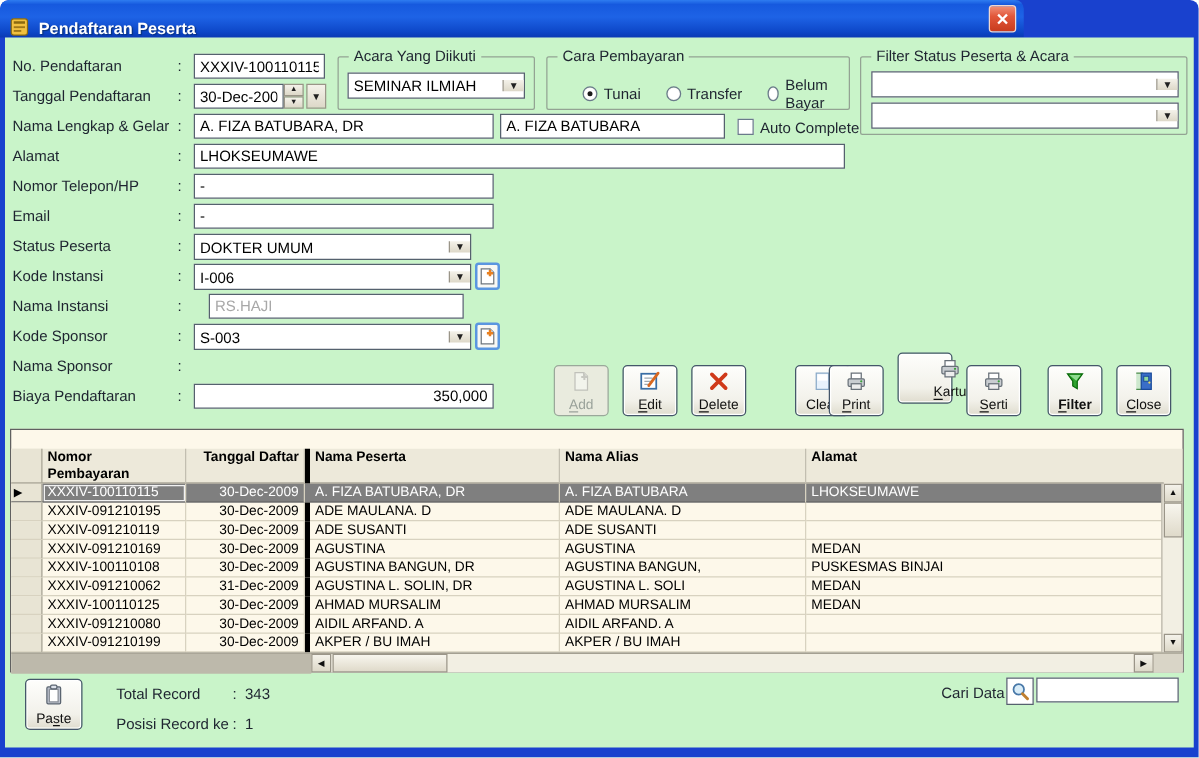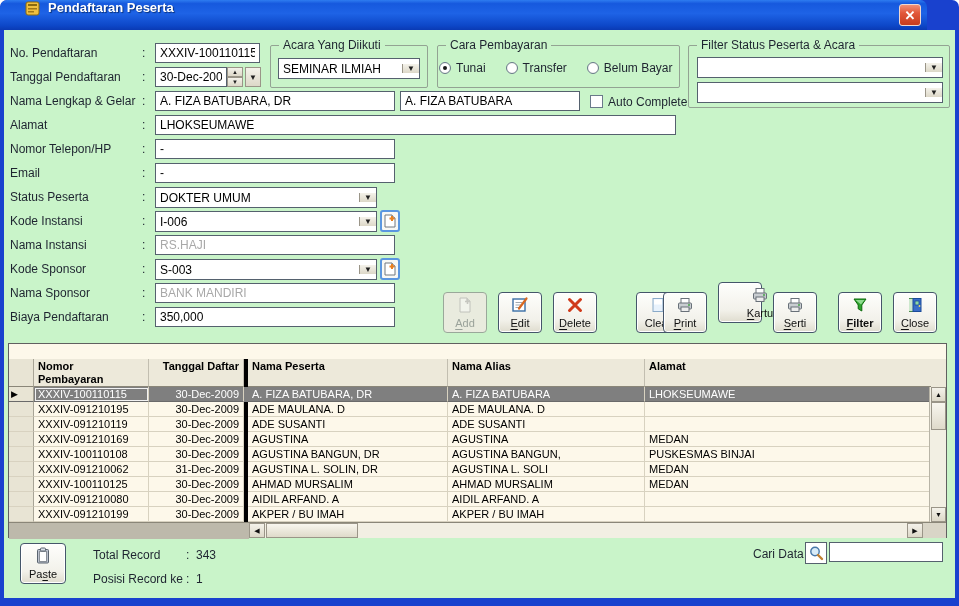--- a/index.html
+++ b/index.html
@@ -1,35 +1,35 @@
 <!DOCTYPE html>
 <html><head>
 <meta charset="utf-8">
 <style>
   * { margin:0; padding:0; box-sizing:border-box; }
   html,body { width:959px; height:606px; font-family:"Liberation Sans", sans-serif; }
   .window { position:relative; width:959px; height:606px; background:#1941CE; overflow:hidden; border-radius:7px 7px 0 0; }
   .titlebar {
-    position:absolute; top:0; left:0; width:927px; height:30px;
+    position:absolute; top:0; left:0; width:819px; height:30px;
     background:linear-gradient(180deg,#2E7CF0 0%,#1659DE 12%,#1E63E6 45%,#0D47C8 85%,#0A3AB4 100%);
-    display:flex; align-items:flex-start; padding:0 25px; border-radius:7px 7px 0 0;
+    display:flex; align-items:flex-end; padding:0 8px; border-radius:7px 7px 0 0;
   }
   .title-text { color:#fff; font-weight:bold; font-size:13px; margin-left:6px; text-shadow:1px 1px 1px #08307A; }
   .close-btn {
     position:absolute; top:4px; right:6px; width:22px; height:22px; border-radius:3px;
     background:linear-gradient(180deg,#F09078 0%,#E2573A 40%,#C83C1E 100%);
     border:1px solid #F0D8D0; color:#fff; font-weight:bold; font-size:13px;
     display:flex; align-items:center; justify-content:center; cursor:pointer;
   }
   .content { position:absolute; top:30px; left:4px; width:951px; height:568px; background:#C9F4C9; }
   .flabel { position:absolute; font-size:12px; color:#1E2430; }
   .colon { position:absolute; left:142px; font-size:12px; color:#1E2430; }
   .tb { position:absolute; height:20px; border:1px solid #55616E; background:#fff; font-size:12px; color:#000; padding:0 4px; font-family:"Liberation Sans", sans-serif; }
   .tb.dim { color:#A8A8A8; }
-  .tb.right { text-align:left; }
+  .tb.right { text-align:right; }
   .combo { position:absolute; height:21px; border:1px solid #55616E; background:#fff; display:flex;align-items:center; }
   .combo .cv { flex:1; font-size:12px; padding:2px 4px; white-space:nowrap; overflow:hidden; }
   .dd-btn { width:17px; background:linear-gradient(180deg,#F4F2EA,#DDD8C8); border-left:1px solid #9A9588; display:flex; align-items:center; justify-content:center; font-size:8px; color:#202020; cursor:pointer; }
   .groupbox { position:absolute; border:1px solid #93A393; border-radius:2px; }
   .grouplabel { position:absolute; top:-8px; left:8px; background:#C9F4C9; padding:0 4px; font-size:12px; color:#1E2430; }
   .radio { width:12px; height:12px; border-radius:50%; border:1px solid #6A7A8A; background:radial-gradient(#fff 55%, #D8D8D0); display:inline-block; position:relative; }
   .radio.sel::after { content:""; position:absolute; left:3px; top:3px; width:4px; height:4px; border-radius:50%; background:#1A1A1A; }
   .checkbox { width:13px; height:13px; border:1px solid #6A7A8A; background:#fff; display:inline-block; }
   .spin { position:absolute; width:16px; height:20px; display:flex; flex-direction:column; }
   .spin div { flex:1; background:linear-gradient(180deg,#F4F2EA,#DDD8C8); border:1px solid #9A9588; font-size:6px; line-height:8px; text-align:center; color:#202020; cursor:pointer; }
@@ -137,55 +137,54 @@
   <div class="newbtn" style="left:380px;top:210px">
     <svg width="14" height="14" viewBox="0 0 14 14">
       <path d="M2 1 H9 L12 4 V13 H2 Z" fill="#fff" stroke="#707880"></path>
       <path d="M9 1 L9 4 L12 4" fill="#D8E0E8" stroke="#707880"></path>
       <path d="M9 2 V7 M6.5 4.5 H11.5" stroke="#E88020" stroke-width="2"></path>
     </svg>
   </div>
 
   <span class="flabel" style="left:10px;top:238px">Nama Instansi</span>
   <span class="colon" style="top:238px">:</span>
-  <input class="tb dim" style="left: 155px; top: 235px; width: 240px;" readonly="" value="RS.HAJI">
+  <input class="tb dim" style="left: 167px; top: 235px; width: 204px;" readonly="" value="RS.HAJI">
 
   <span class="flabel" style="left:10px;top:262px">Kode Sponsor</span>
   <span class="colon" style="top:262px">:</span>
   <div class="combo" style="left:155px;top:259px;width:222px">
     <div class="cv">S-003</div>
     <div class="dd-btn">▼</div>
   </div>
   <div class="newbtn" style="left:380px;top:258px">
     <svg width="14" height="14" viewBox="0 0 14 14">
       <path d="M2 1 H9 L12 4 V13 H2 Z" fill="#fff" stroke="#707880"></path>
       <path d="M9 1 L9 4 L12 4" fill="#D8E0E8" stroke="#707880"></path>
       <path d="M9 2 V7 M6.5 4.5 H11.5" stroke="#E88020" stroke-width="2"></path>
     </svg>
   </div>
 
   <span class="flabel" style="left:10px;top:286px">Nama Sponsor</span>
   <span class="colon" style="top:286px">:</span>
-  <input class="tb dim" style="left: 155px; top: 283px; width: 240px;" readonly="" value="BANK MANDIRI">
 
   <span class="flabel" style="left:10px;top:310px">Biaya Pendaftaran</span>
   <span class="colon" style="top:310px">:</span>
   <input class="tb right" style="left: 155px; top: 307px; width: 240px;" value="350,000">
 
   <div class="groupbox" style="left:270px;top:45px;width:158px;height:43px">
     <span class="grouplabel">Acara Yang Diikuti</span>
     <div class="combo" style="left:7px;top:12px;width:142px">
       <div class="cv">SEMINAR ILMIAH</div>
       <div class="dd-btn">▼</div>
     </div>
   </div>
 
   <div class="groupbox" style="left:437px;top:45px;width:243px;height:43px">
     <span class="grouplabel">Cara Pembayaran</span>
-    <div style="position:absolute;left:1px;top:15px;display:flex;gap:20px">
+    <div style="position:absolute;left:28px;top:15px;display:flex;gap:20px">
         <span style="display: flex; align-items: center; gap: 5px; font-size: 12px; color: rgb(30, 36, 48);">
           <span class="radio sel"></span>
           <span>Tunai</span>
         </span>
         <span style="display: flex; align-items: center; gap: 5px; font-size: 12px; color: rgb(30, 36, 48);">
           <span class="radio"></span>
           <span>Transfer</span>
         </span>
         <span style="display: flex; align-items: center; gap: 5px; font-size: 12px; color: rgb(30, 36, 48);">
           <span class="radio"></span>

